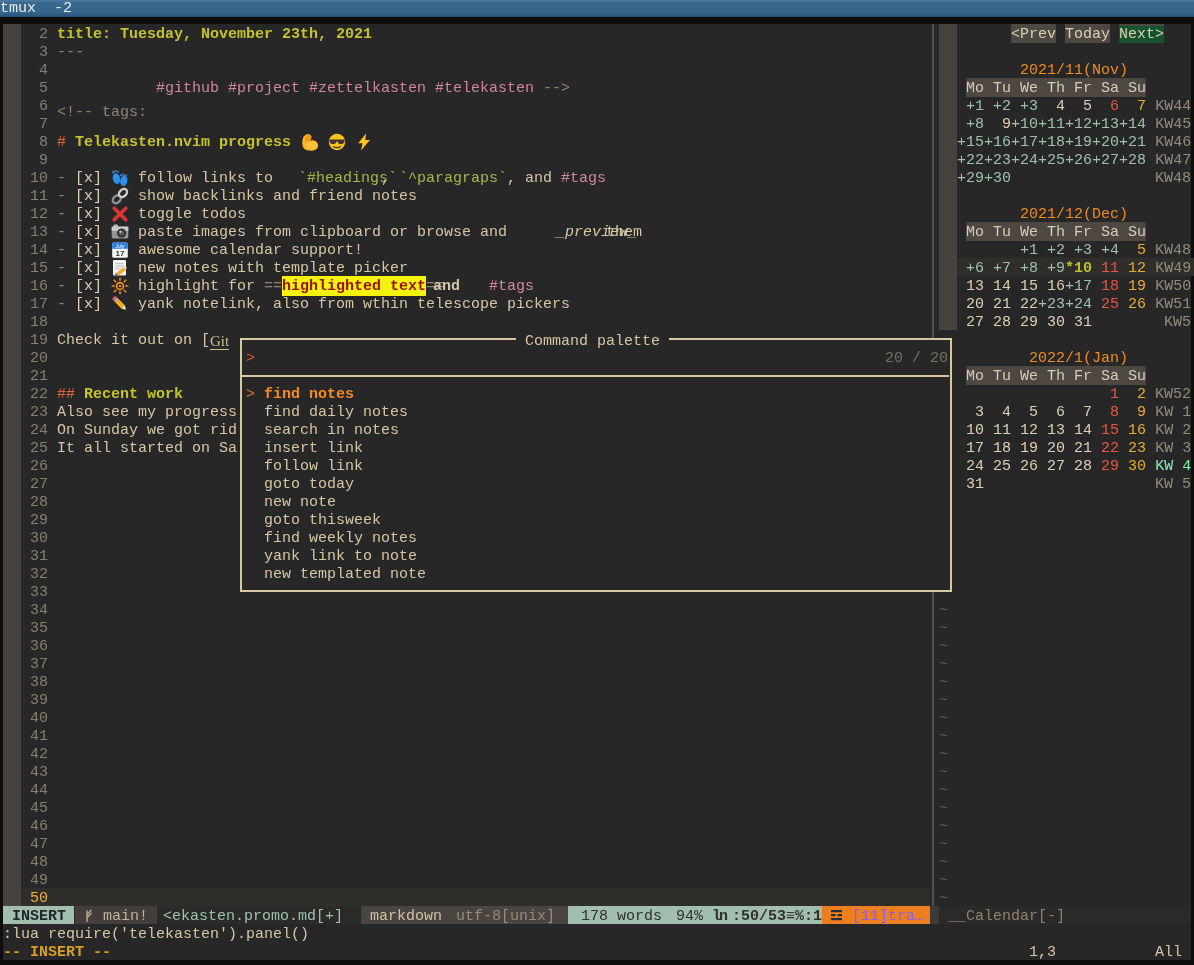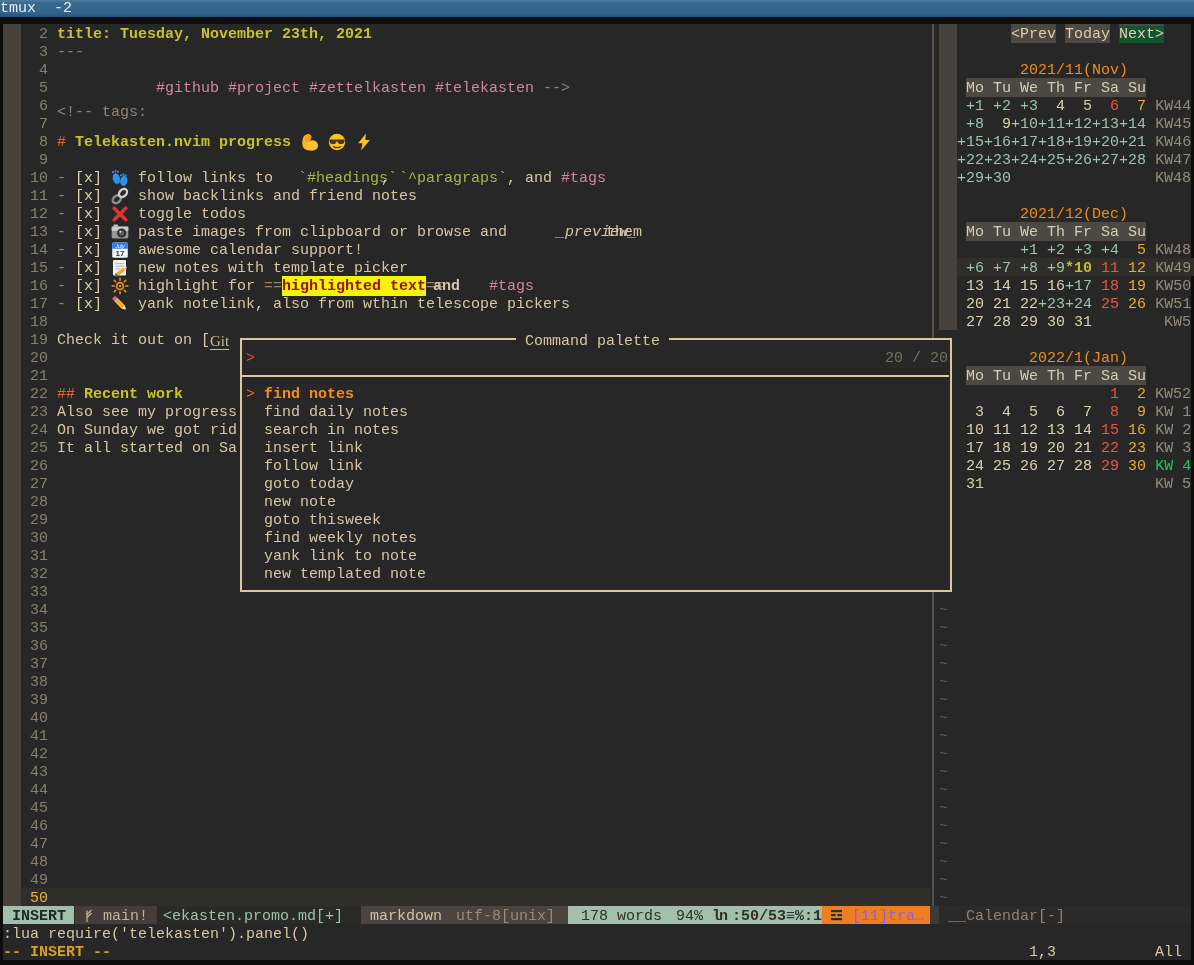--- a/index.html
+++ b/index.html
@@ -239,21 +239,21 @@
   <span class="wh"> 13</span><span class="wh"> 14</span><span class="wh"> 15</span><span class="wh"> 16</span><span class="tl">+17</span><span class="rd"> 18</span><span class="yl"> 19</span> <span style="color:#958b7a">KW50</span>
   <span class="wh"> 20</span><span class="wh"> 21</span><span class="wh"> 22</span><span class="tl">+23</span><span class="tl">+24</span><span class="rd"> 25</span><span class="yl"> 26</span> <span style="color:#958b7a">KW51</span>
   <span class="wh"> 27</span><span class="wh"> 28</span><span class="wh"> 29</span><span class="wh"> 30</span><span class="wh"> 31</span>        <span style="color:#958b7a">KW5</span>
 
           <span style="color:#ef8c1d">2022/1(Jan)</span>
    <span style="background:#4e4842;color:#d6ccb4;box-shadow:0 -2px 0 #4e4842">Mo Tu We Th Fr Sa Su</span>
                  <span class="rd">  1</span><span class="yl">  2</span> <span style="color:#958b7a">KW52</span>
   <span class="wh">  3</span><span class="wh">  4</span><span class="wh">  5</span><span class="wh">  6</span><span class="wh">  7</span><span class="rd">  8</span><span class="yl">  9</span> <span style="color:#958b7a">KW 1</span>
   <span class="wh"> 10</span><span class="wh"> 11</span><span class="wh"> 12</span><span class="wh"> 13</span><span class="wh"> 14</span><span class="rd"> 15</span><span class="yl"> 16</span> <span style="color:#958b7a">KW 2</span>
   <span class="wh"> 17</span><span class="wh"> 18</span><span class="wh"> 19</span><span class="wh"> 20</span><span class="wh"> 21</span><span class="rd"> 22</span><span class="yl"> 23</span> <span style="color:#958b7a">KW 3</span>
-  <span class="wh"> 24</span><span class="wh"> 25</span><span class="wh"> 26</span><span class="wh"> 27</span><span class="wh"> 28</span><span class="rd"> 29</span><span class="yl"> 30</span> <span style="color:#22c55e">KW 4</span>
+  <span class="wh"> 24</span><span class="wh"> 25</span><span class="wh"> 26</span><span class="wh"> 27</span><span class="wh"> 28</span><span class="rd"> 29</span><span class="yl"> 30</span> <span style="color:#86efac">KW 4</span>
   <span class="wh"> 31</span>                   <span style="color:#958b7a">KW 5</span></pre>
 <div class="a" style="left:3px;top:24px;width:18px;height:882px;background:#48423c;"></div>
 <div class="a" style="left:939px;top:24px;width:18px;height:306px;background:#48423c;"></div>
 <div class="a" style="left:240px;top:338px;width:712px;height:254px;background:#272727;border:2px solid #d9c7a0;box-sizing:border-box"></div>
 <span class="a" style="left:516px;top:333px;color:#d6c6a3"><span style="background:#272727"> Command palette </span></span>
 <div class="a" style="left:241px;top:375px;width:708px;height:2px;background:#d9c7a0;"></div>
 <span class="a" style="left:246px;top:350px;color:#ee4f35">&gt;</span>
 <span class="a" style="left:885px;top:350px;color:#77705f">20 / 20</span>
 <span class="a" style="left:246px;top:386px;color:#ef6a2a">&gt;</span>
 <span class="a" style="left:264px;top:386px;color:#f68b1f;font-weight:bold">find notes</span>

